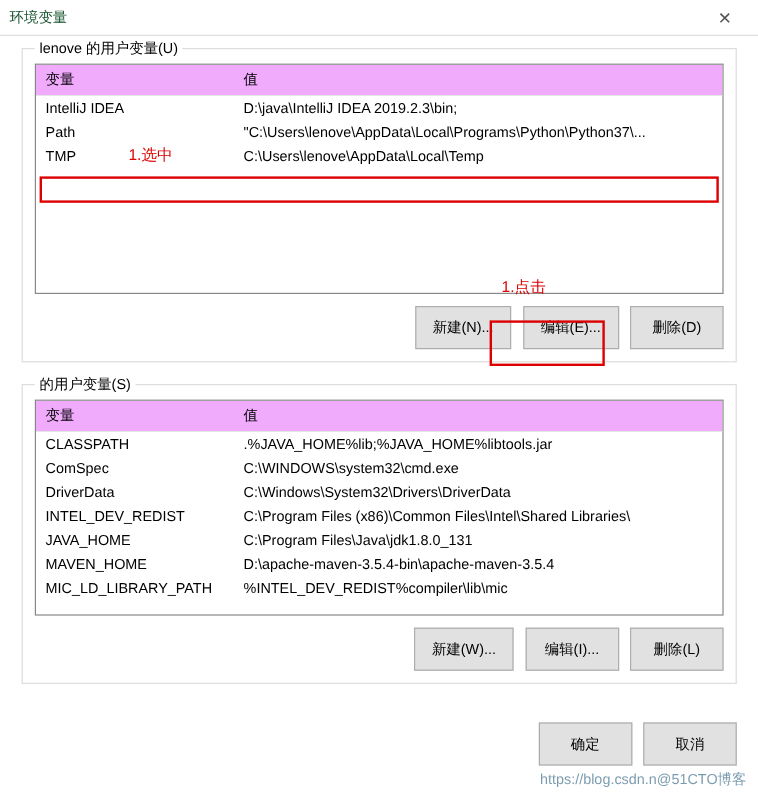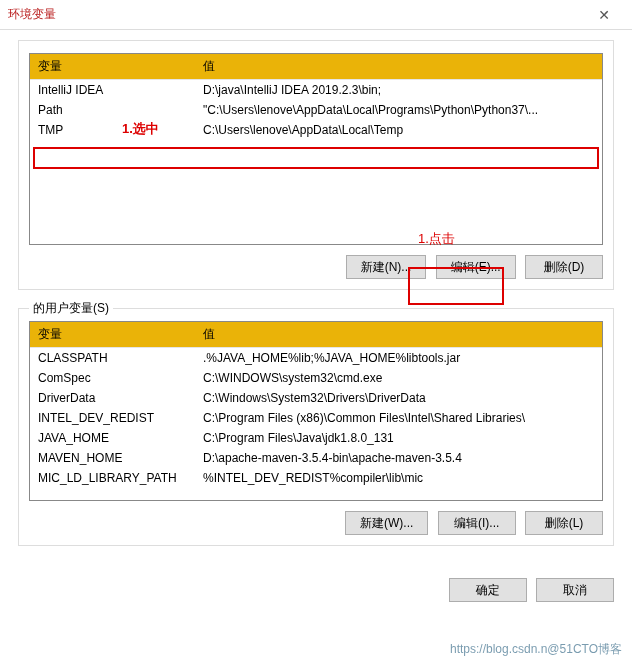--- a/index.html
+++ b/index.html
@@ -1,52 +1,53 @@
 <!DOCTYPE html>
 <html><head>
 <meta charset="utf-8">
 <style>
 * { box-sizing: border-box; margin: 0; padding: 0; }
 body { font-family: "Microsoft YaHei", "Segoe UI", sans-serif; font-size: 12px; background: #fff; color: #000; width: 632px; height: 666px; overflow: hidden; position: relative; }
 .titlebar { height: 30px; display: flex; align-items: center; padding: 0 8px; border-bottom: 1px solid #ddd; background: #fff; }
-.titlebar .title { flex: 1; color: #b91c1c; }
+.titlebar .title { flex: 1; color: #14532d; }
 .titlebar .close { width: 40px; text-align: center; color: #555; font-size: 14px; cursor: default; }
 .dialog-body { padding: 10px 18px 8px 18px; }
 .fieldset { border: 1px solid #ddd; position: relative; margin-bottom: 18px; padding: 12px 10px 10px 10px; }
 .legend { position: absolute; top: -9px; left: 10px; background: #fff; padding: 0 4px; color: #000; }
 .tbl-wrap { border: 1px solid #888; height: 192px; overflow-y: scroll; background: #fff; }
 .tbl-wrap2 { height: 180px; }
 .tbl { width: 100%; border-collapse: collapse; table-layout: fixed; }
-.tbl th { text-align: left; font-weight: normal; padding: 4px 8px; border-bottom: 1px solid #e5e5e5; background: #eab308; position: sticky; top: 0; }
+.tbl th { text-align: left; font-weight: normal; padding: 4px 8px; border-bottom: 1px solid #e5e5e5; background: #f0abfc; position: sticky; top: 0; }
 .tbl th:first-child { width: 165px; }
 .tbl td { padding: 3px 8px; white-space: nowrap; overflow: hidden; text-overflow: ellipsis; }
 .btn-row { text-align: right; margin-top: 10px; }
-.btn { display: inline-block; min-width: 78px; height: 24px; line-height: 22px; text-align: center; border: 1px solid #adadad; background: #e1e1e1; margin-left: 6px; padding: 0 14px; font-size: 12px; font-family: inherit; cursor: default; }
+.btn { display: inline-block; min-width: 78px; height: 36px; line-height: 22px; text-align: center; border: 1px solid #adadad; background: #e1e1e1; margin-left: 6px; padding: 0 14px; font-size: 12px; font-family: inherit; cursor: default; }
 .footer-row { text-align: right; padding: 6px 18px 12px 0; }
 .red-box { border: 2px solid #d00; position: absolute; pointer-events: none; }
 #redbox-row { left: 33px; top: 147px; width: 566px; height: 22px; }
 #redbox-btn { left: 408px; top: 267px; width: 96px; height: 38px; }
 .annot { position: absolute; color: #d00; font-size: 13px; pointer-events: none; }
-#annot1 { left: 122px; top: 120px; font-weight: bold; }
+#annot1 { left: 107px; top: 120px; }
 #annot2 { left: 418px; top: 230px; }
 .watermark { position: absolute; right: 10px; bottom: 8px; color: #0c4a6e; font-size: 12px; opacity: .55; }
 ::-webkit-scrollbar { width: 16px; background: #f0f0f0; }
 ::-webkit-scrollbar-thumb { background: #c1c1c1; }
 </style>
 </head>
 <body>
 
 <div class="titlebar">
   <span class="title">环境变量</span>
   <span class="close">✕</span>
 </div>
 
 <div class="dialog-body">
 
   <div class="fieldset">
+    <div class="legend">lenove 的用户变量(U)</div>
     <div class="tbl-wrap">
       <table class="tbl">
         <thead>
           <tr>
             <th>变量</th>
             <th>值</th>
           </tr>
         </thead>
         <tbody>
           <tr class="row">

